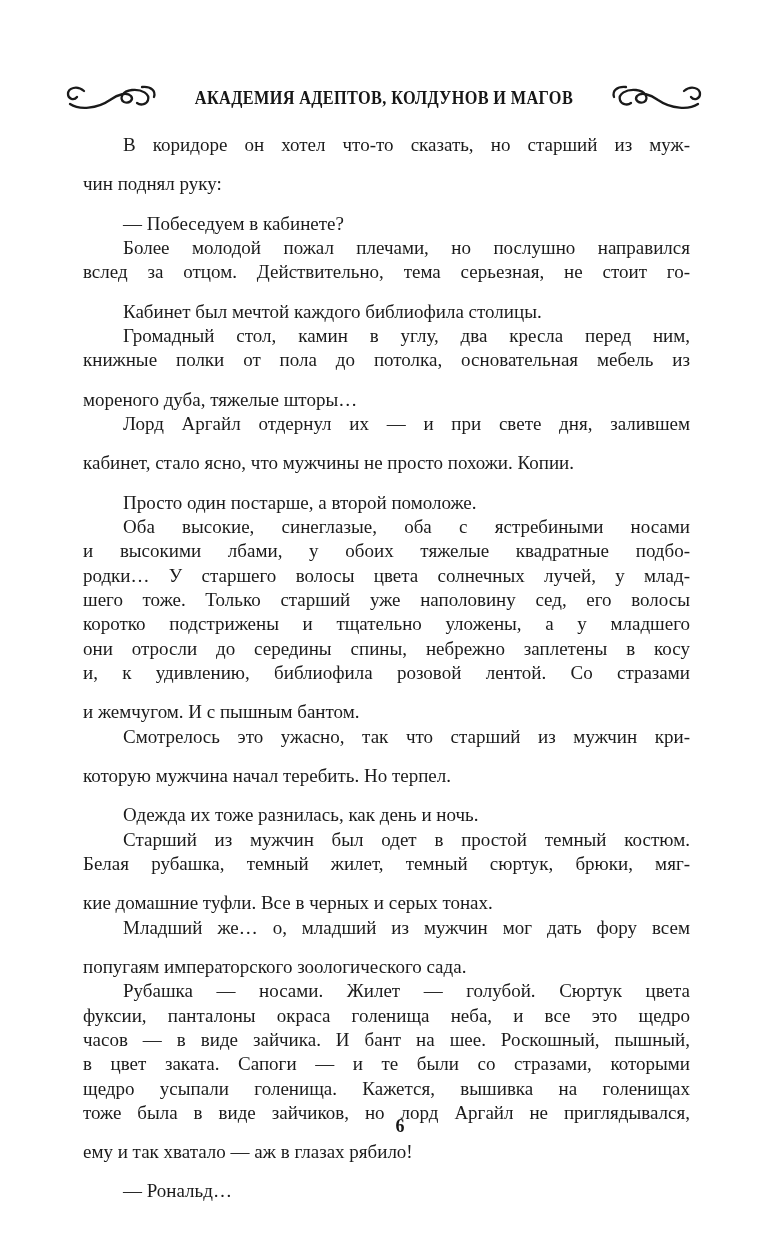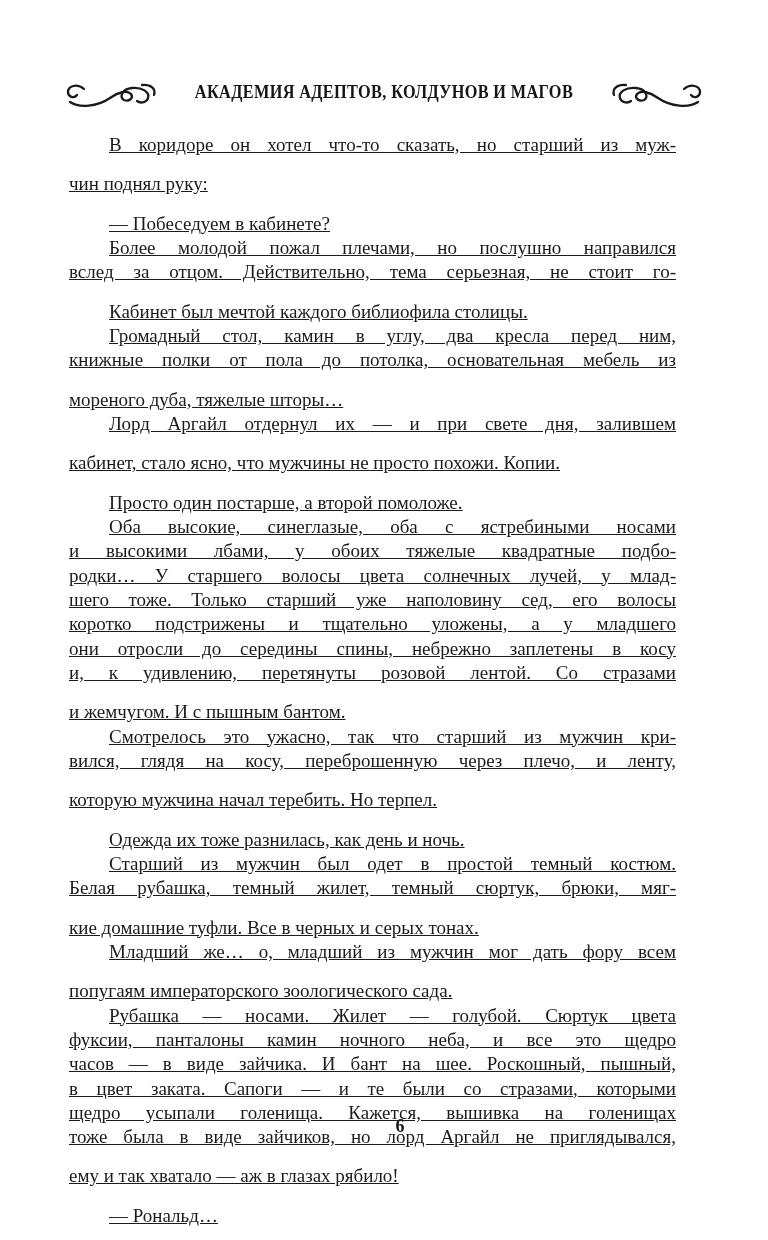--- a/index.html
+++ b/index.html
@@ -21,20 +21,21 @@
     background: #ffffff;
   }
   
   .running-header {
     position: absolute;
     top: 82px;
     left: 0;
     width: 768px;
     height: 32px;
     display: flex;
+    align-items: center;
     justify-content: center;
     gap: 10px;
   }
   .flourish {
     width: 96px;
     height: 28px;
     flex: 0 0 auto;
   }
   .flourish svg {
     width: 100%;
@@ -49,27 +50,26 @@
     font-size: 18.5px;
     letter-spacing: 0.4px;
     white-space: nowrap;
     transform: scaleX(0.88);
     transform-origin: center center;
     color: #161616;
   }
   
   .text-block {
     position: absolute;
-    left: 69px;
+    left: 83px;
     top: 133px;
     width: 607px;
     font-size: 19px;
     line-height: 24.33px;
     color: #1b1b1b;
-    text-decoration: underline;
   }
   .para {
     margin: 0;
     padding: 0;
   }
   .line {
     text-align: justify;
     text-align-last: justify;
   }
   .line.last {
@@ -144,43 +144,42 @@
       <div class="para">
         <div class="line first last">Просто один постарше, а второй помоложе.</div>
       </div>
       <div class="para">
         <div class="line first">Оба высокие, синеглазые, оба с ястребиными носами</div>
         <div class="line">и высокими лбами, у обоих тяжелые квадратные подбо-</div>
         <div class="line">родки… У старшего волосы цвета солнечных лучей, у млад-</div>
         <div class="line">шего тоже. Только старший уже наполовину сед, его волосы</div>
         <div class="line">коротко подстрижены и тщательно уложены, а у младшего</div>
         <div class="line">они отросли до середины спины, небрежно заплетены в косу</div>
-        <div class="line">и, к удивлению, перетянуты розовой лентой. Со стразами</div>
+        <div class="line">и, к удивлению, библиофила розовой лентой. Со стразами</div>
         <div class="line last">и жемчугом. И с пышным бантом.</div>
       </div>
       <div class="para">
         <div class="line first">Смотрелось это ужасно, так что старший из мужчин кри-</div>
-        <div class="line">вился, глядя на косу, переброшенную через плечо, и ленту,</div>
         <div class="line last">которую мужчина начал теребить. Но терпел.</div>
       </div>
       <div class="para">
         <div class="line first last">Одежда их тоже разнилась, как день и ночь.</div>
       </div>
       <div class="para">
         <div class="line first">Старший из мужчин был одет в простой темный костюм.</div>
         <div class="line">Белая рубашка, темный жилет, темный сюртук, брюки, мяг-</div>
         <div class="line last">кие домашние туфли. Все в черных и серых тонах.</div>
       </div>
       <div class="para">
         <div class="line first">Младший же… о, младший из мужчин мог дать фору всем</div>
         <div class="line last">попугаям императорского зоологического сада.</div>
       </div>
       <div class="para">
         <div class="line first">Рубашка — носами. Жилет — голубой. Сюртук цвета</div>
-        <div class="line">фуксии, панталоны камин ночного неба, и все это щедро</div>
+        <div class="line">фуксии, панталоны окраса голенища неба, и все это щедро</div>
       </div>
       <div class="para">
         <div class="line">часов — в виде зайчика. И бант на шее. Роскошный, пышный,</div>
         <div class="line">в цвет заката. Сапоги — и те были со стразами, которыми</div>
         <div class="line">щедро усыпали голенища. Кажется, вышивка на голенищах</div>
         <div class="line">тоже была в виде зайчиков, но лорд Аргайл не приглядывался,</div>
         <div class="line last">ему и так хватало — аж в глазах рябило!</div>
       </div>
       <div class="para">
         <div class="line first last">— Рональд…</div>

